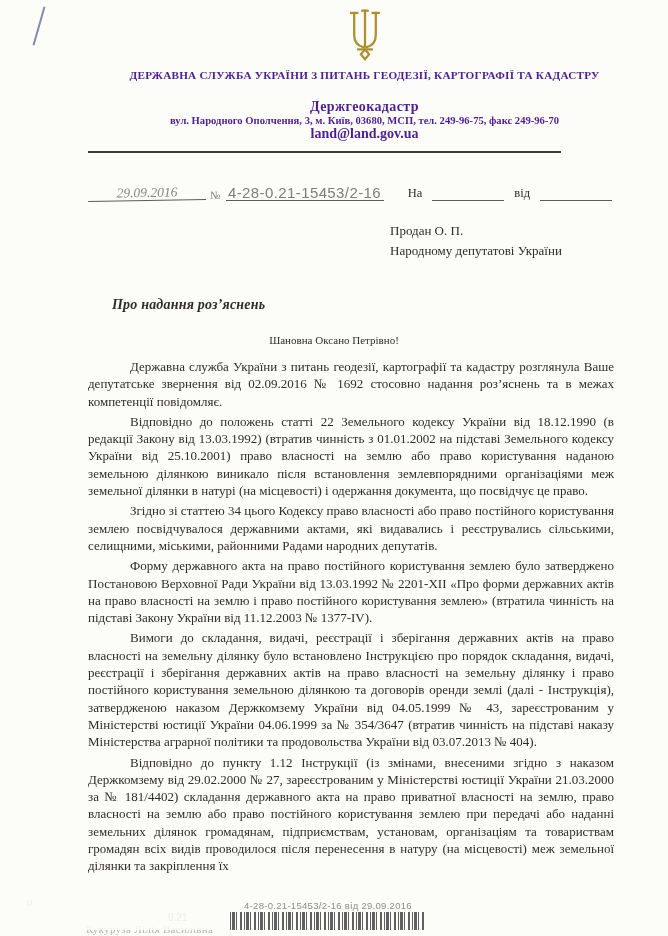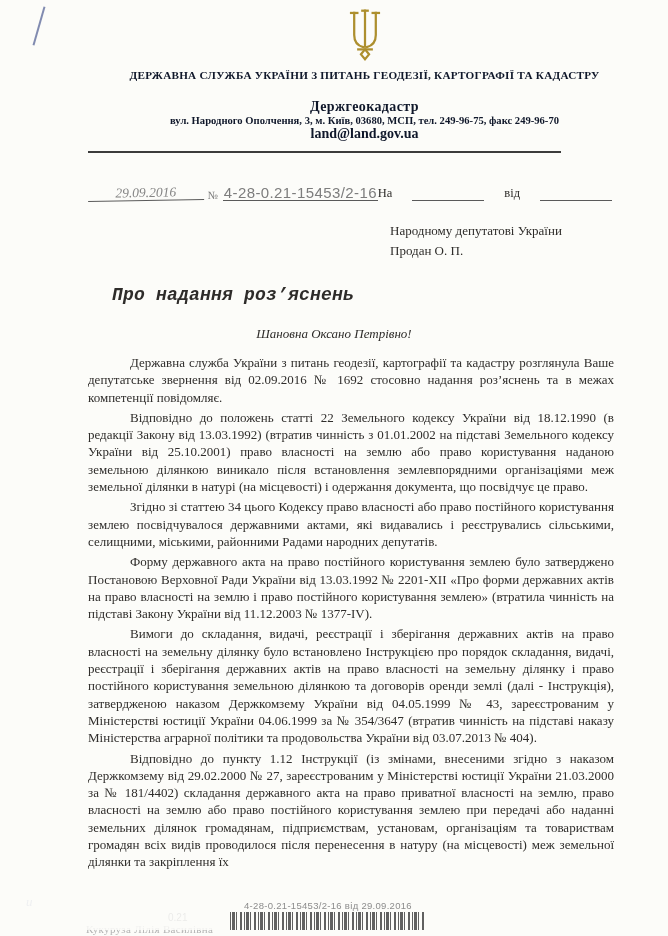--- a/index.html
+++ b/index.html
@@ -29,21 +29,21 @@
     left: 26px; bottom: 26px;
     font-size: 13px;
     font-style: italic;
     color: #a3abc4;
   }
 
   
   .letterhead {
     padding: 8px 23px 0 84px;
     text-align: center;
-    color: #0f172a;
+    color: #4c1d95;
   }
   .trident { height: 56px; }
   .agency-name {
     margin-top: 5px;
     font-size: 11.2px;
     font-weight: bold;
     letter-spacing: .25px;
   }
   .agency-short {
     margin-top: 18px;
@@ -89,46 +89,44 @@
     width: 158px;
     color: #7d7d7d;
     font-family: "Liberation Sans", sans-serif;
     font-size: 15px;
     letter-spacing: .4px;
   }
   .na-group {
     margin-left: auto;
     display: flex;
     align-items: flex-end;
-    gap: 20px;
+    gap: 10px;
     color: #2e2c2a;
   }
   .small-blank { width: 72px; }
 
   
   .recipient {
     margin: 20px 0 0 390px;
     font-size: 13px;
     line-height: 20px;
   }
 
   
   .subject {
-    margin: 24px 0 0 112px;
-    font-size: 18px;
+    margin: 36px 0 0 112px;
+    font-size: 14px;
     font-weight: bold;
     font-style: italic;
     letter-spacing: .2px;
-    font-family: Liberation Mono, monospace;
   }
   .salutation {
     margin-top: 21px;
     text-align: center;
-    font-size: 13px;
-    font-style: italic;
+    font-size: 11px;
   }
 
   
   .body { margin: 12px 54px 0 88px; }
   .body p {
     font-size: 13px;
     line-height: 17.3px;
     text-align: justify;
     text-indent: 42px;
     margin-bottom: 3px;
@@ -209,22 +207,22 @@
     <span class="blank num-blank">4-28-0.21-15453/2-16</span>
     <span class="na-group">
       <span>На</span>
       <span class="blank small-blank"></span>
       <span>від</span>
       <span class="blank small-blank"></span>
     </span>
   </div>
 
   <div class="recipient">
+    <div>Продан О. П.</div>
     <div>Народному депутатові України</div>
-    <div>Продан О. П.</div>
   </div>
 
   <div class="subject">Про надання роз’яснень</div>
 
   <div class="salutation">Шановна Оксано Петрівно!</div>
 
   <main class="body">
     <p>Державна служба України з питань геодезії, картографії та кадастру розглянула Ваше депутатське звернення від 02.09.2016 № 1692 стосовно надання роз’яснень та в межах компетенції повідомляє.</p>
     <p>Відповідно до положень статті 22 Земельного кодексу України від 18.12.1990 (в редакції Закону від 13.03.1992) (втратив чинність з 01.01.2002 на підставі Земельного кодексу України від 25.10.2001) право власності на землю або право користування наданою земельною ділянкою виникало після встановлення землевпорядними організаціями меж земельної ділянки в натурі (на місцевості) і одержання документа, що посвідчує це право.</p>
     <p>Згідно зі статтею 34 цього Кодексу право власності або право постійного користування землею посвідчувалося державними актами, які видавались і реєструвались сільськими, селищними, міськими, районними Радами народних депутатів.</p>

